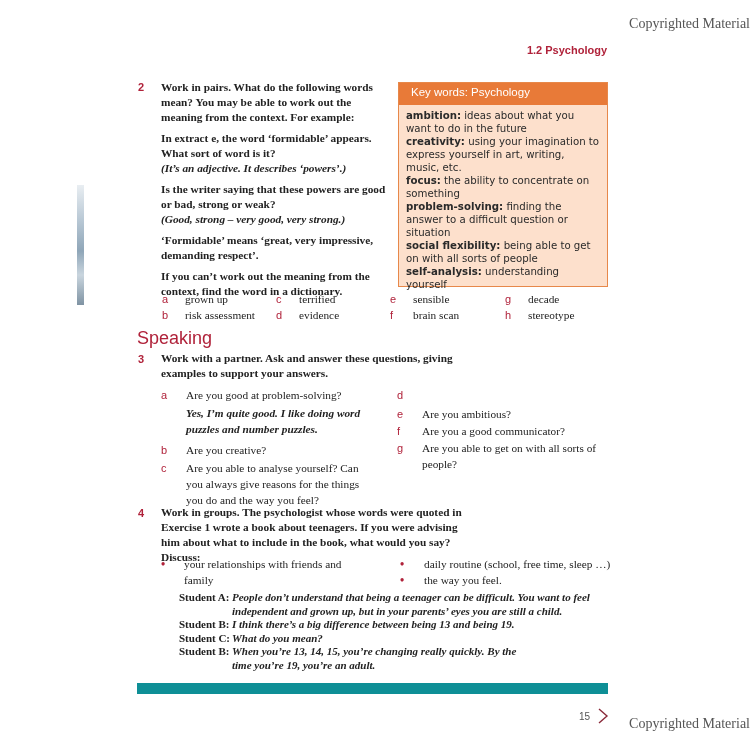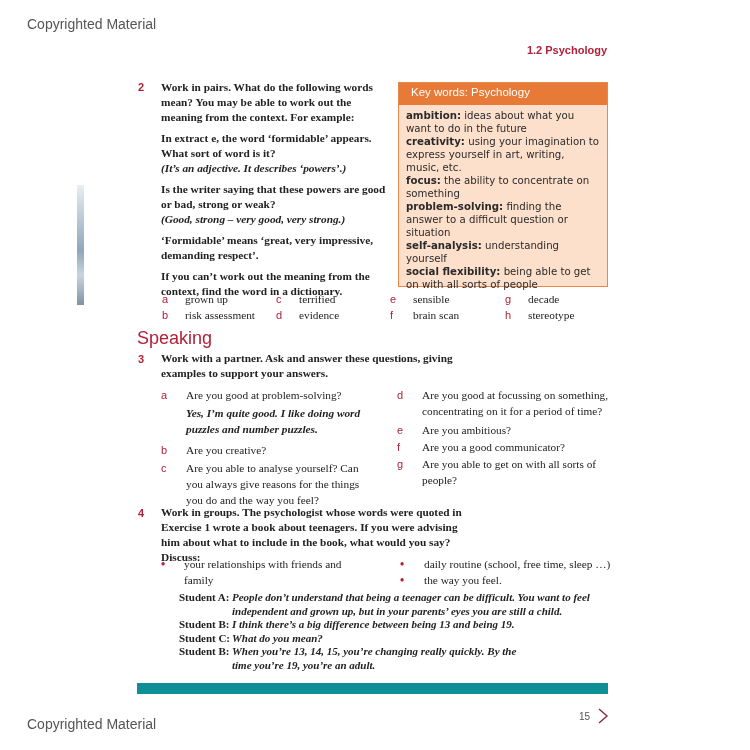--- a/index.html
+++ b/index.html
@@ -1,21 +1,21 @@
 <!DOCTYPE html>
 <html><head>
 <meta charset="utf-8">
 <style>
   * { margin: 0; padding: 0; box-sizing: border-box; }
   html, body { width: 750px; height: 750px; background: #ffffff; overflow: hidden; }
   body { position: relative; font-family: "Liberation Serif", serif; color: #222; }
 
   .watermark {
-    position: absolute; left: 0; width: 750px; text-align: left;
-    font-family: Liberation Sans, sans-serif; font-size: 14px; color: #555; padding-left: 27px;
+    position: absolute; left: 0; width: 750px; text-align: right;
+    font-family: Liberation Serif, serif; font-size: 14px; color: #555; padding-left: 27px;
   }
   .wm-top { top: 16px; }
   .wm-bottom { top: 716px; }
 
   .edge-photo {
     position: absolute; left: 77px; top: 185px; width: 7px; height: 120px;
     background: linear-gradient(180deg, #e9eef2 0%, #b7c7d4 30%, #8fa6b8 55%, #c9d5de 75%, #7f93a3 100%);
   }
 
   .unit-title {
@@ -109,22 +109,22 @@
   <p>If you can’t work out the meaning from the context, find the word in a dictionary.</p>
 </div>
 
 <div class="keybox">
   <div class="keybox-header">Key words: Psychology</div>
   <div class="keybox-body">
     <div><span class="kw-term">ambition:</span><span> ideas about what you want to do in the future</span></div>
     <div><span class="kw-term">creativity:</span><span> using your imagination to express yourself in art, writing, music, etc.</span></div>
     <div><span class="kw-term">focus:</span><span> the ability to concentrate on something</span></div>
     <div><span class="kw-term">problem-solving:</span><span> finding the answer to a difficult question or situation</span></div>
+    <div><span class="kw-term">social flexibility:</span><span> being able to get on with all sorts of people</span></div>
     <div><span class="kw-term">self-analysis:</span><span> understanding yourself</span></div>
-    <div><span class="kw-term">social flexibility:</span><span> being able to get on with all sorts of people</span></div>
   </div>
 </div>
 
 <div class="words-grid">
   <div class="word-row">
     <div class="word-cell" style="width:114px;">
         <span class="w-letter">a</span>
         <span class="w-text">grown up</span>
       </div>
     <div class="word-cell" style="width:114px;">
@@ -179,21 +179,20 @@
   </div>
   <div class="q-item">
     <span class="q-letter">c</span>
     <span class="q-text">Are you able to analyse yourself? Can you always give reasons for the things you do and the way you feel?</span>
   </div>
 </div>
 
 <div class="q-col" style="left:397px; top:387px; width:220px;">
   <div class="q-item">
     <span class="q-letter">d</span>
-    <span class="q-text">Are you good at focussing on something, concentrating on it for a period of time?</span>
   </div>
   <div class="q-item" style="margin-bottom:1px;">
     <span class="q-letter">e</span>
     <span class="q-text">Are you ambitious?</span>
   </div>
   <div class="q-item" style="margin-bottom:1px;">
     <span class="q-letter">f</span>
     <span class="q-text">Are you a good communicator?</span>
   </div>
   <div class="q-item">

